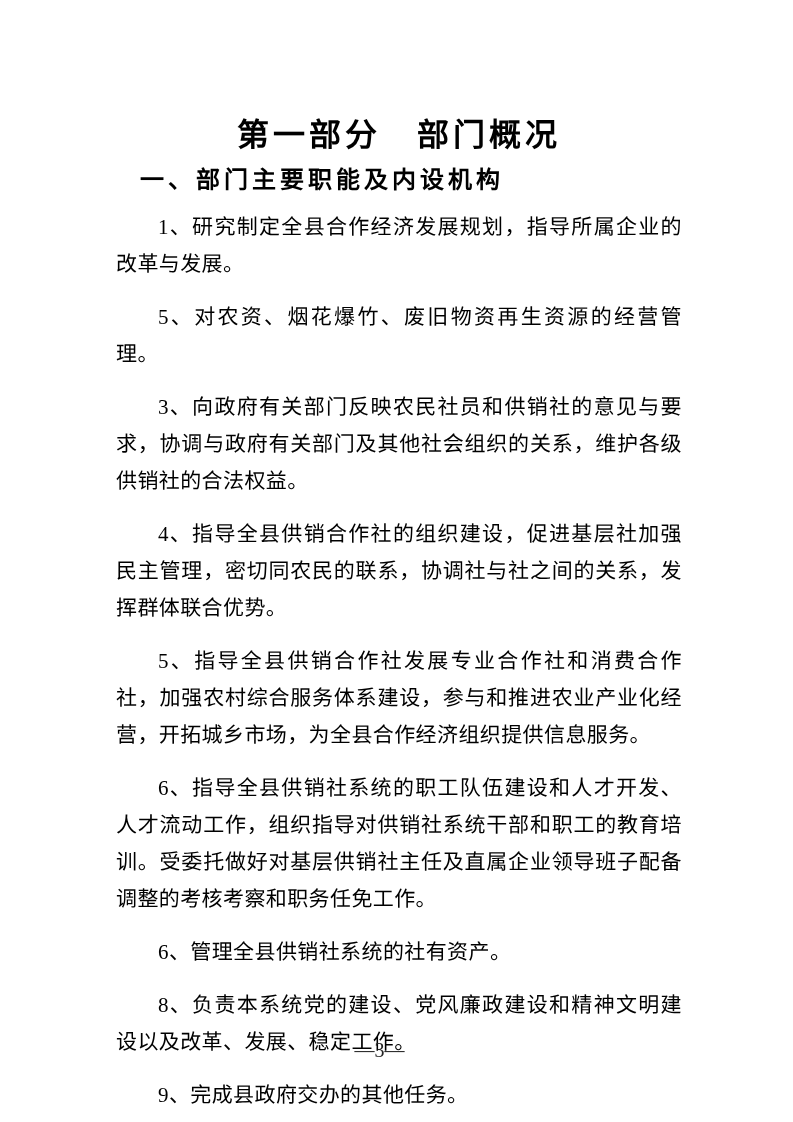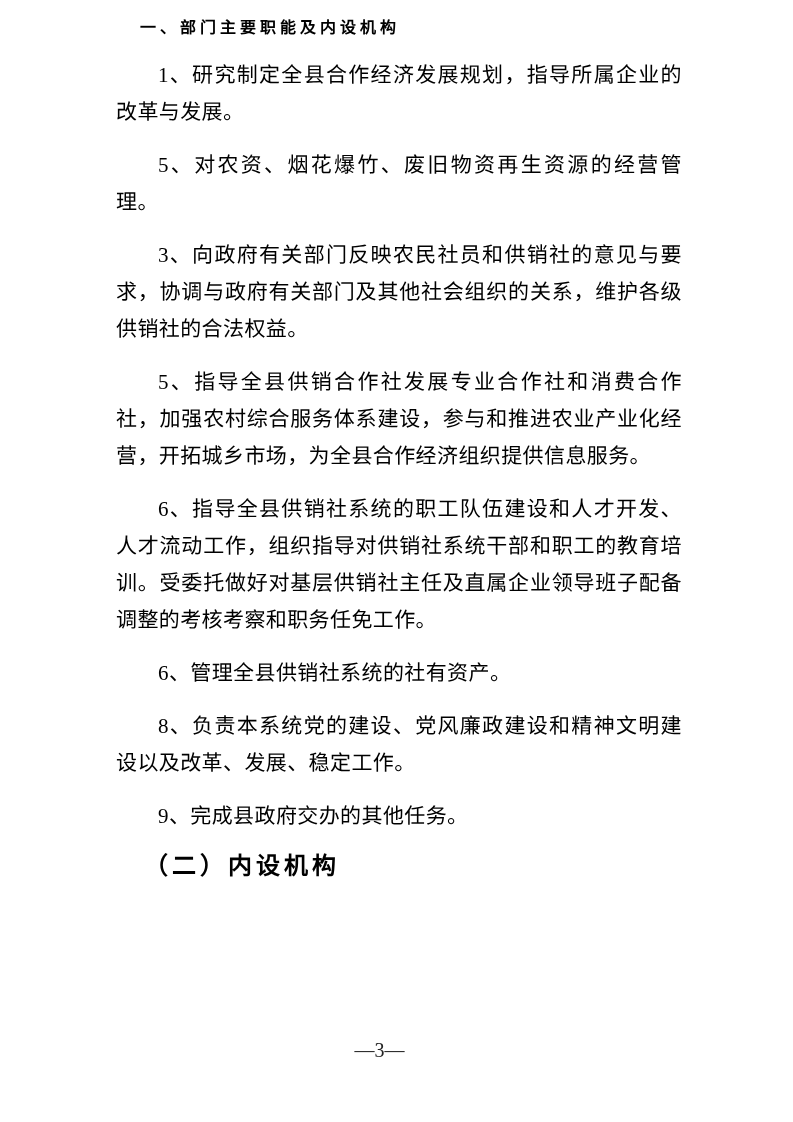--- a/index.html
+++ b/index.html
@@ -26,21 +26,21 @@
     font-weight: bold;
     font-size: 32px;
     line-height: 34px;
     letter-spacing: 4px;
     white-space: nowrap;
   }
   .section-heading {
     margin: 15px 0 0 0;
     font-family: "Liberation Sans", "DejaVu Sans", sans-serif;
     font-weight: bold;
-    font-size: 16px;
+    font-size: 24px;
     line-height: 26px;
     letter-spacing: 4px;
     text-indent: 40px;
   }
   .subsection-heading {
     margin: 16px 0 0 0;
     font-family: "Liberation Serif", "DejaVu Serif", serif;
     font-weight: bold;
     font-size: 24px;
     line-height: 26px;
@@ -74,28 +74,30 @@
     line-height: 25px;
     color: #222222;
   }
 </style>
 </head>
 <body>
 
 <div class="page">
   <div class="content">
 
+    <div class="doc-title">第一部分　部门概况</div>
 
     <div class="section-heading">一、部门主要职能及内设机构</div>
 
 
     <div class="duties">
         <p class="body-para">1、研究制定全县合作经济发展规划，指导所属企业的改革与发展。</p>
         <p class="body-para">5、对农资、烟花爆竹、废旧物资再生资源的经营管理。</p>
         <p class="body-para">3、向政府有关部门反映农民社员和供销社的意见与要求，协调与政府有关部门及其他社会组织的关系，维护各级供销社的合法权益。</p>
+        <p class="body-para">4、指导全县供销合作社的组织建设，促进基层社加强民主管理，密切同农民的联系，协调社与社之间的关系，发挥群体联合优势。</p>
         <p class="body-para">5、指导全县供销合作社发展专业合作社和消费合作社，加强农村综合服务体系建设，参与和推进农业产业化经营，开拓城乡市场，为全县合作经济组织提供信息服务。</p>
         <p class="body-para">6、指导全县供销社系统的职工队伍建设和人才开发、人才流动工作，组织指导对供销社系统干部和职工的教育培训。受委托做好对基层供销社主任及直属企业领导班子配备调整的考核考察和职务任免工作。</p>
         <p class="body-para">6、管理全县供销社系统的社有资产。</p>
         <p class="body-para">8、负责本系统党的建设、党风廉政建设和精神文明建设以及改革、发展、稳定工作。</p>
         <p class="body-para">9、完成县政府交办的其他任务。</p>
       </div>
 
     <div class="subsection-heading second">（二）内设机构</div>
 
   </div>

